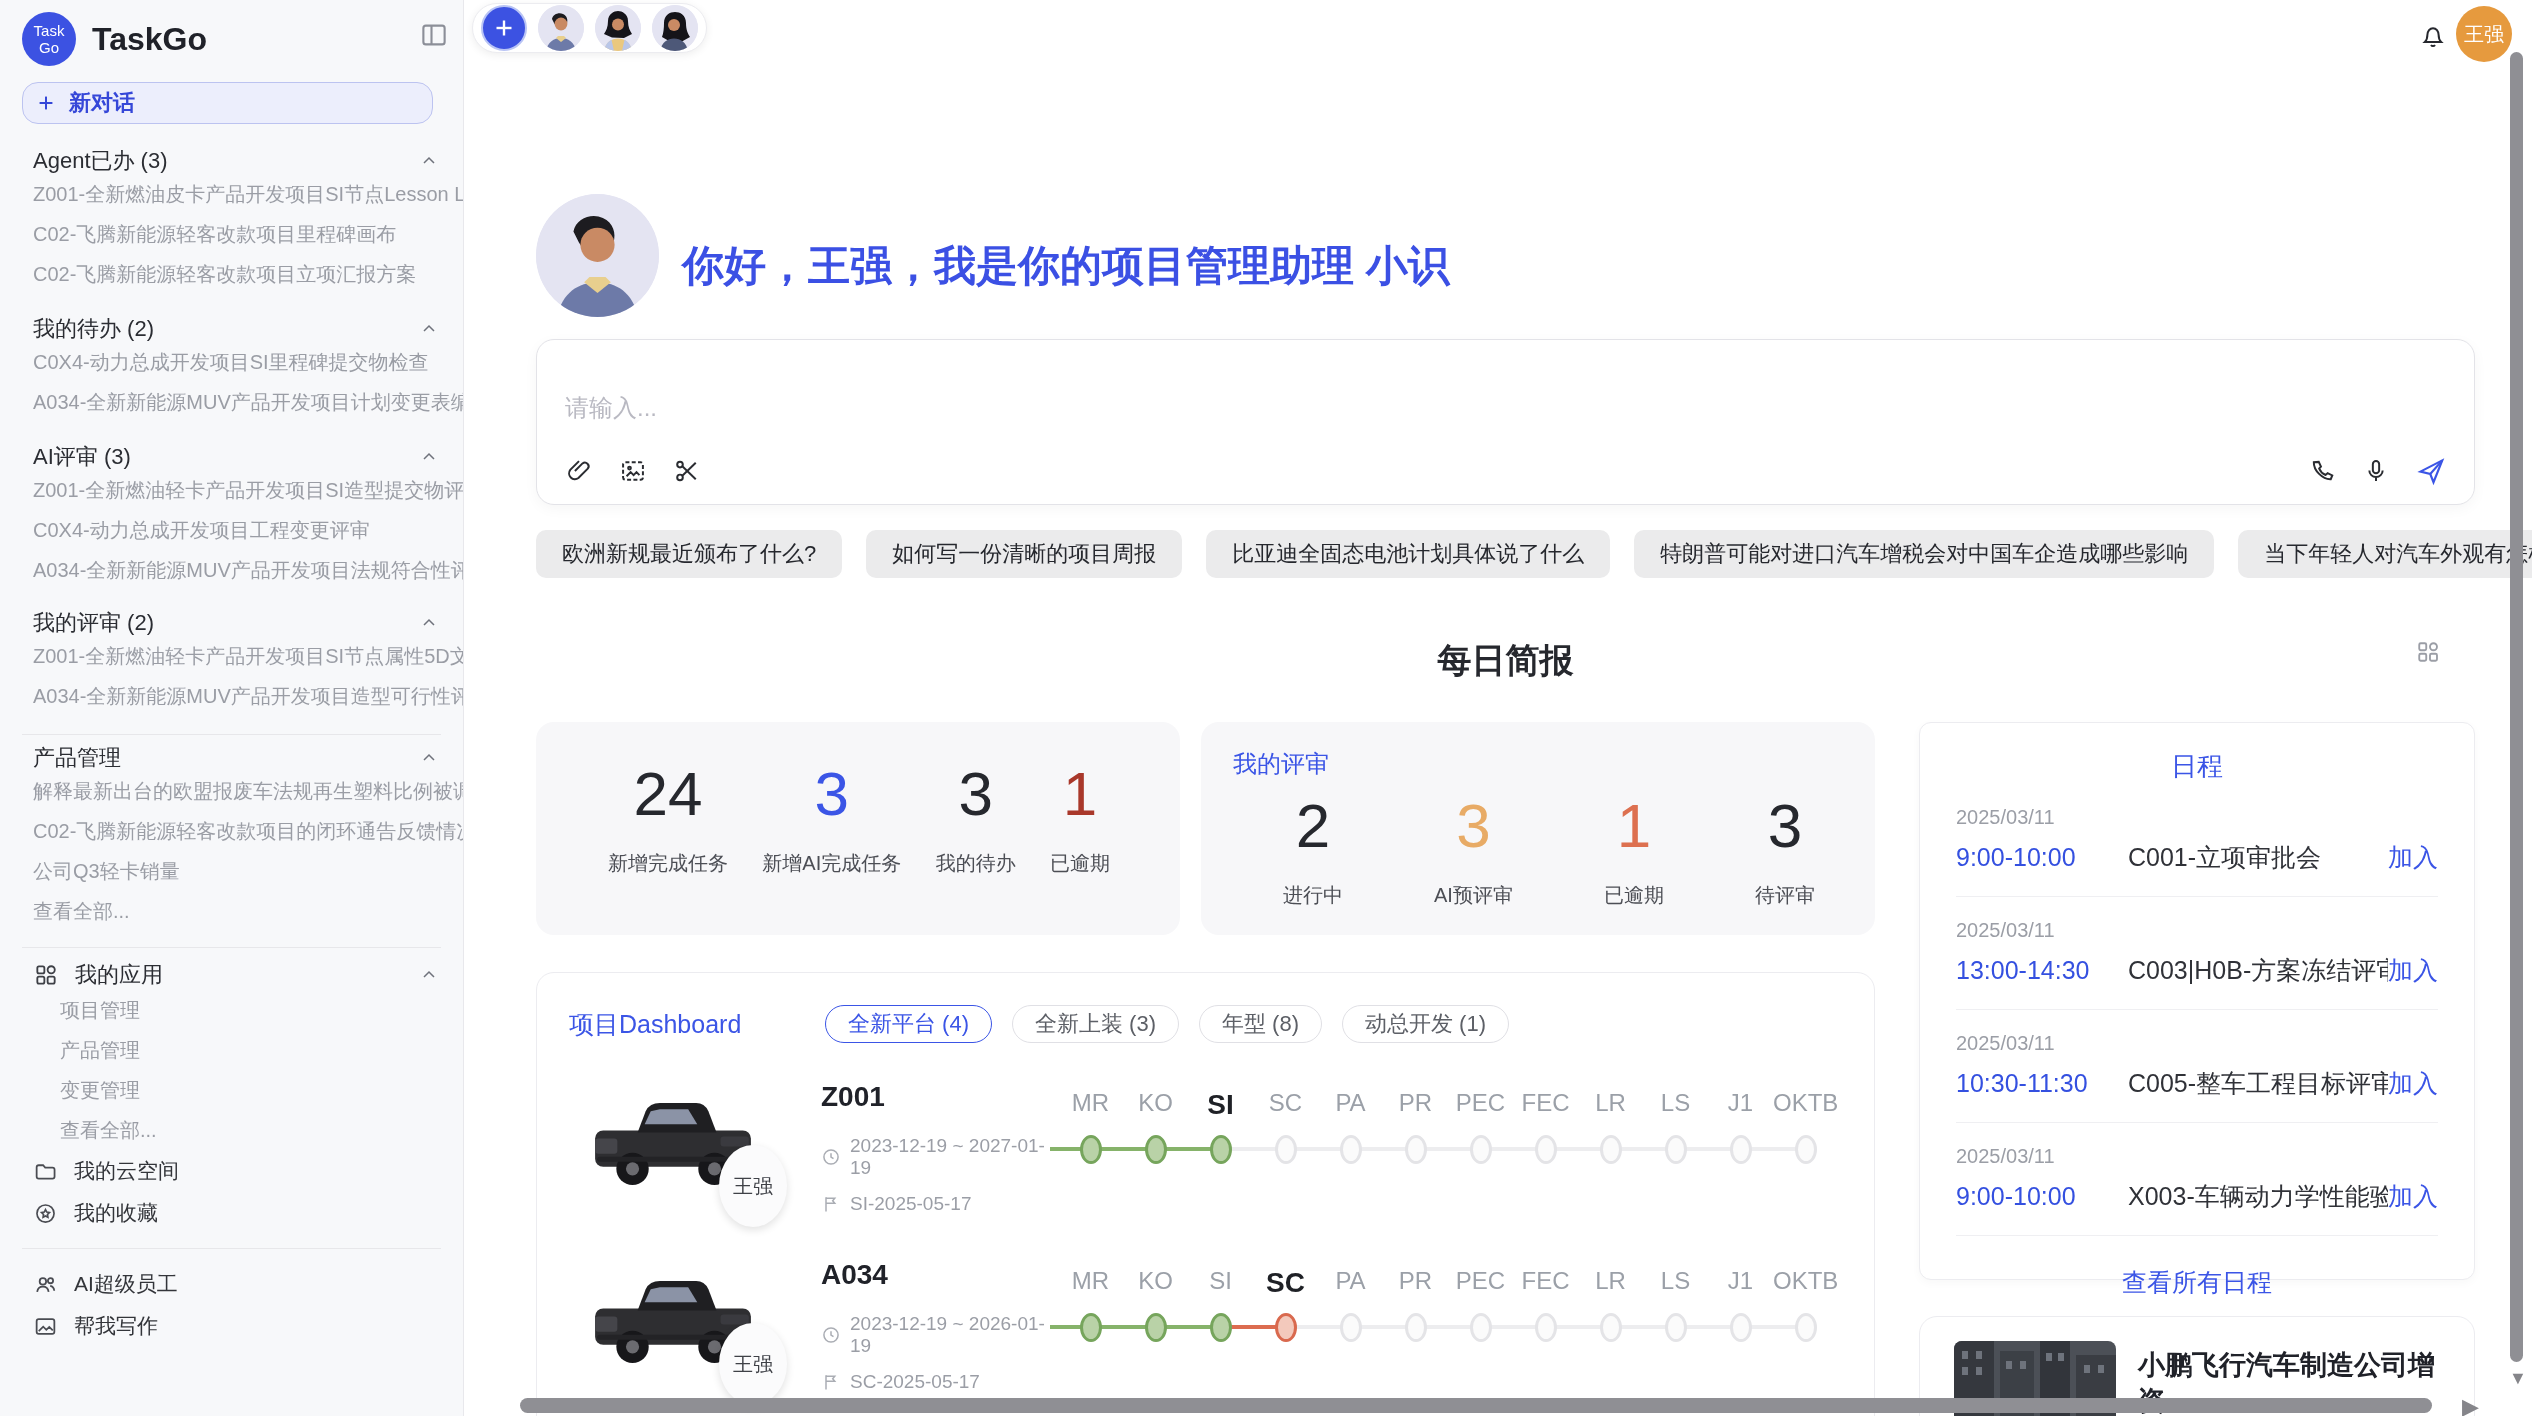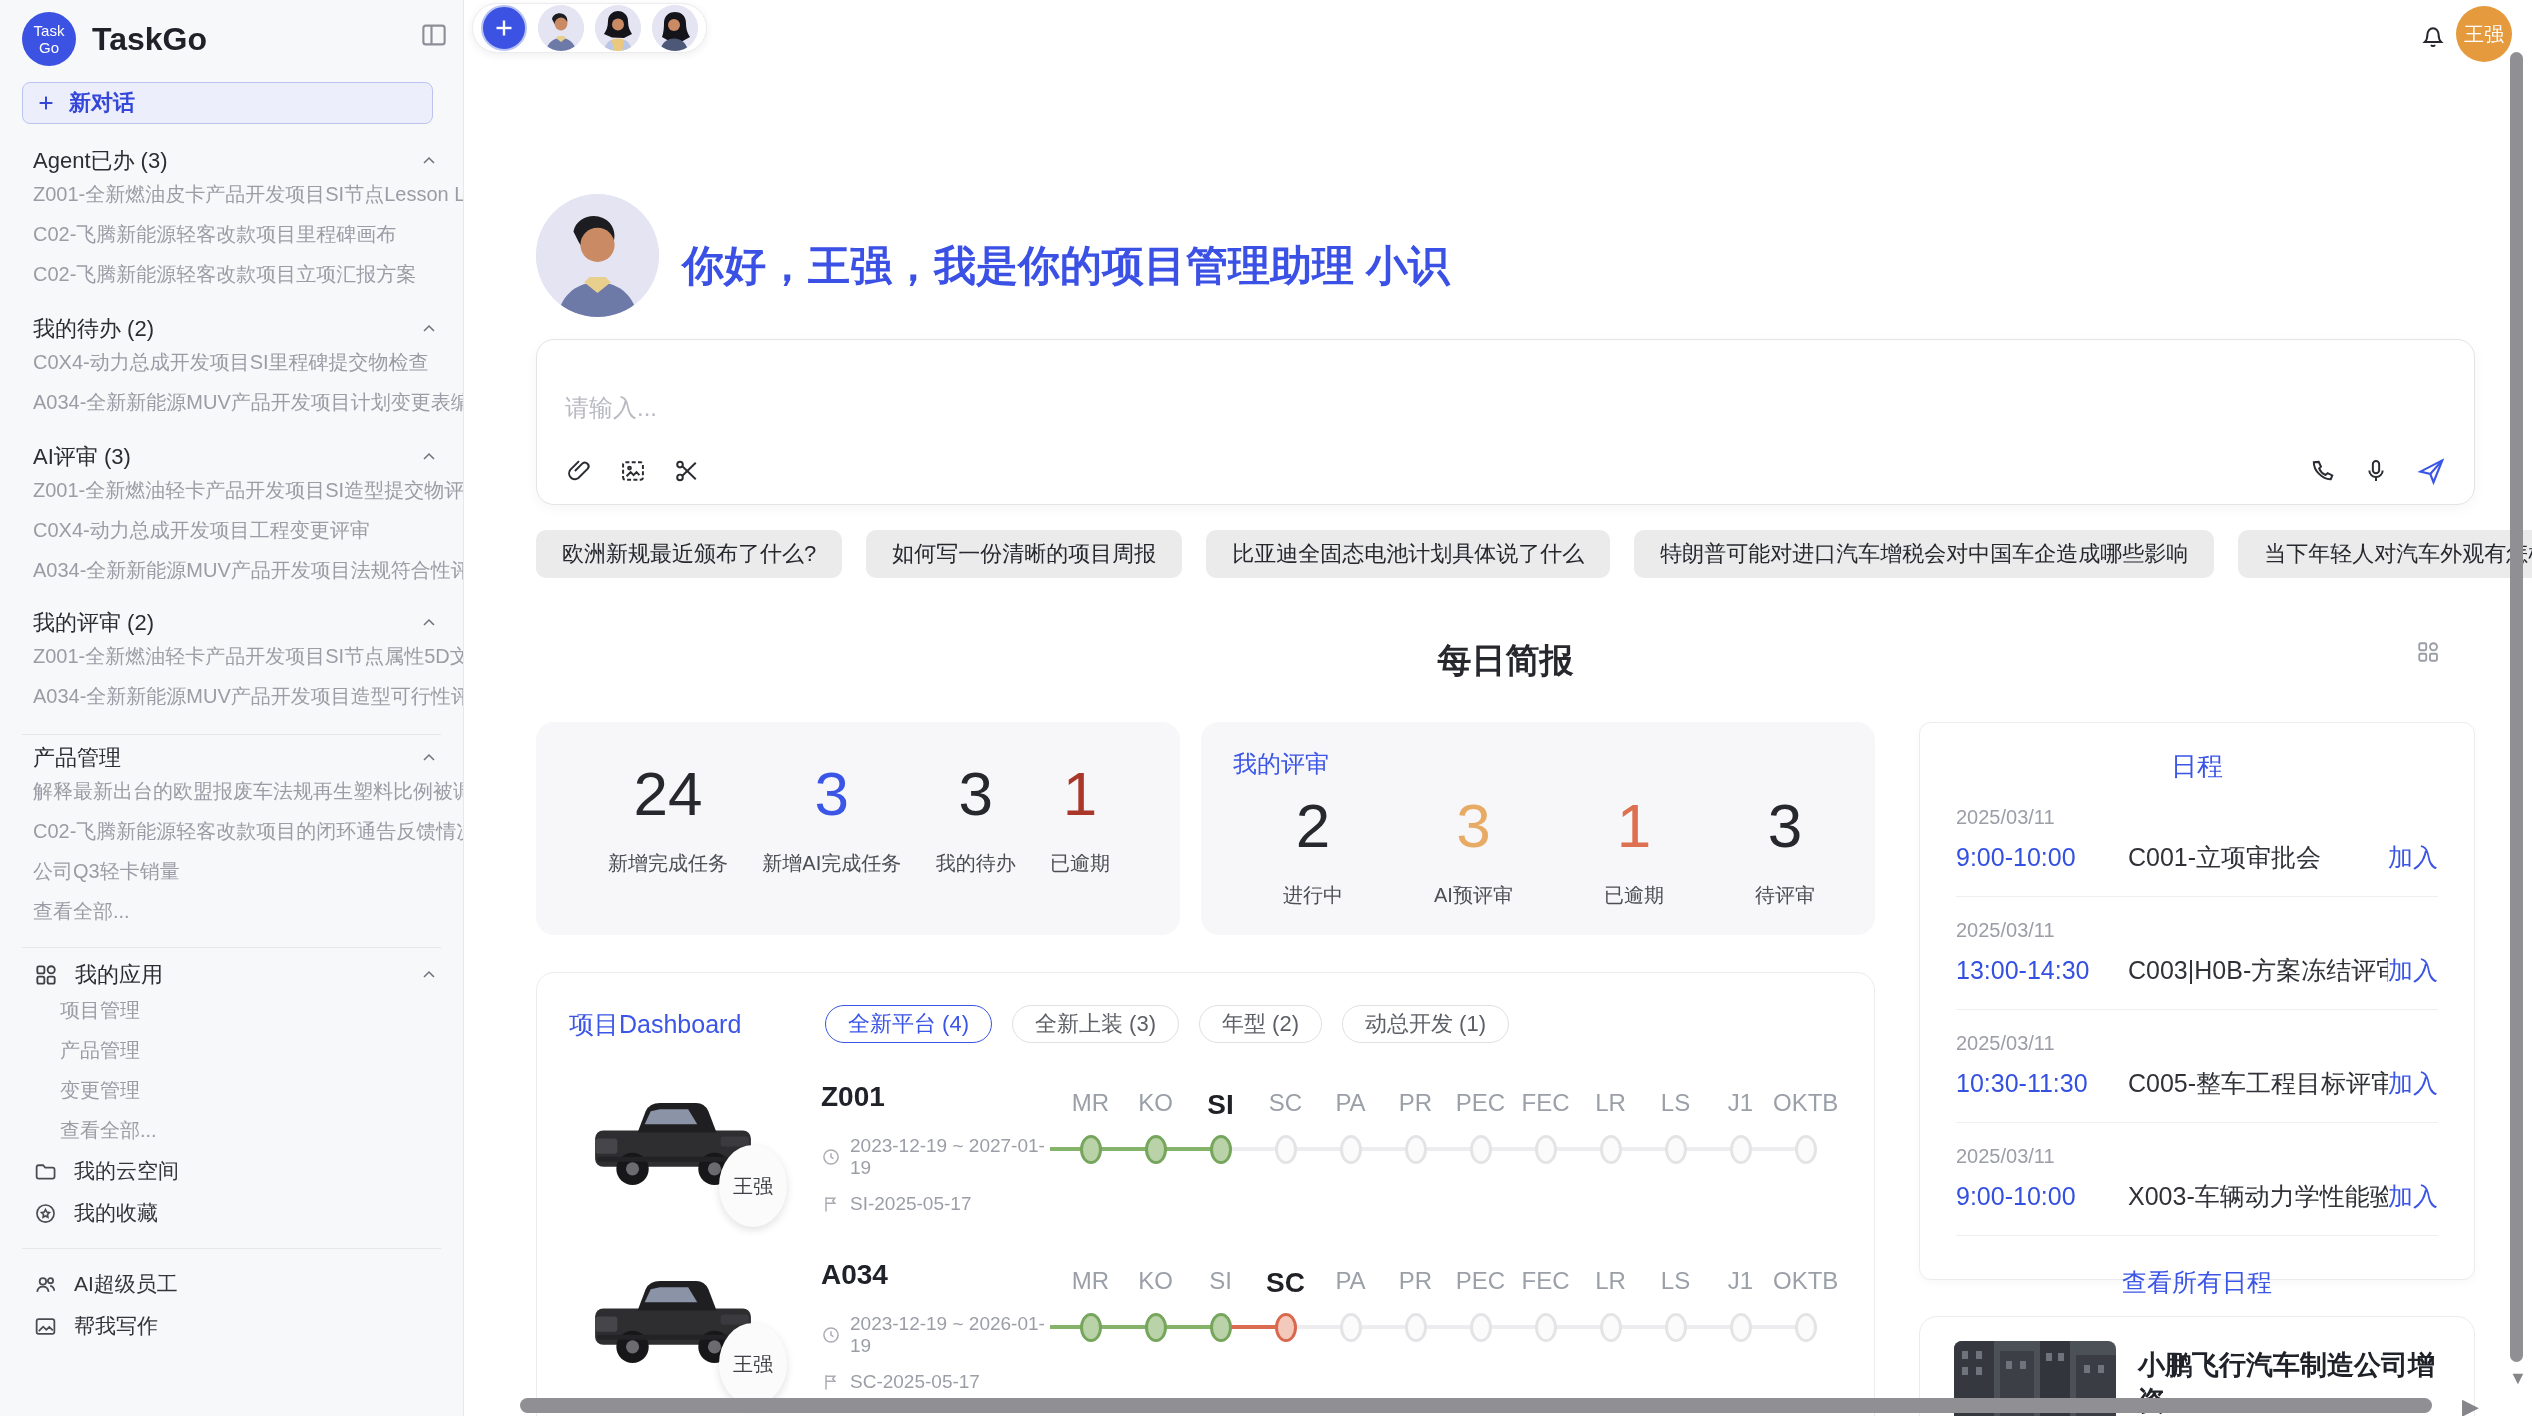--- a/index.html
+++ b/index.html
@@ -10,21 +10,21 @@
   
   #sidebar { position:absolute; left:0; top:0; width:464px; height:1416px;
     background:#f7f8fa; border-right:1px solid #e8e8ec; padding:0 0 0 22px; }
   .side-logo-row { display:flex; align-items:center; margin-top:10px; height:58px; }
   .logo-circle { width:54px; height:54px; border-radius:50%; background:#3c52e2; color:#fff;
     display:flex; flex-direction:column; align-items:center; justify-content:center;
     font-size:15px; line-height:17px; font-weight:400; }
   .app-title { font-size:32px; font-weight:700; margin-left:16px; color:#202229; }
   .collapse-btn { position:absolute; right:14px; top:20px; color:#8c8f98; cursor:pointer; }
   .newchat-btn { margin-top:14px; width:calc(100% - 30px); height:42px; border:1px solid #bcc3f0;
-    background:#eceefc; border-radius:8px; display:flex; align-items:center; padding-left:12px;
+    background:#eceefc; border-radius:16px; display:flex; align-items:center; padding-left:12px;
     color:#3547d8; font-size:22px; font-weight:700; cursor:pointer; }
   .newchat-btn .plus { margin-right:12px; color:#3547d8; }
   .side-section-head { display:flex; align-items:center; justify-content:space-between;
     padding:0 24px 0 11px; height:26px; margin-top:24px; }
   .side-section-head .t { font-size:22px; font-weight:500; color:#2b2d33; }
   .side-section-head .chev { color:#6f727b; }
   .side-item { height:40px; line-height:40px; padding-left:11px; padding-right:6px;
     font-size:20px; color:#9a9da5; white-space:nowrap; overflow:hidden; cursor:pointer; }
   .side-divider { height:1px; background:#e7e7ea; margin:18px 22px 10px 0; }
   .side-app-row { display:flex; align-items:center; height:30px; margin-top:12px; padding-left:11px;
@@ -458,21 +458,21 @@
     </div>
   </div>
 </div>
 
 <div class="dash-card">
   <div class="dash-head">
     <div class="dash-title">项目Dashboard</div>
     <div class="dash-tabs">
       <div class="dtab active">全新平台 (4)</div>
       <div class="dtab">全新上装 (3)</div>
-      <div class="dtab">年型 (2)</div>
+      <div class="dtab">年型 (8)</div>
       <div class="dtab">动总开发 (1)</div>
     </div>
   </div>
 
   <div class="proj">
     <div class="truck-wrap">
       <svg width="172" height="122" viewBox="0 0 170 115">
           <rect x="8" y="50" width="154" height="36" rx="8" fill="#2e2e31"></rect>
           <path d="M50 52 L58 31 Q62 23 72 23 L108 23 Q116 23 120 31 L128 52 Z" fill="#1f1f22"></path>
           <path d="M63 31 L72 29 h28 l9 15 H57 Z" fill="#8b93a6"></path>

